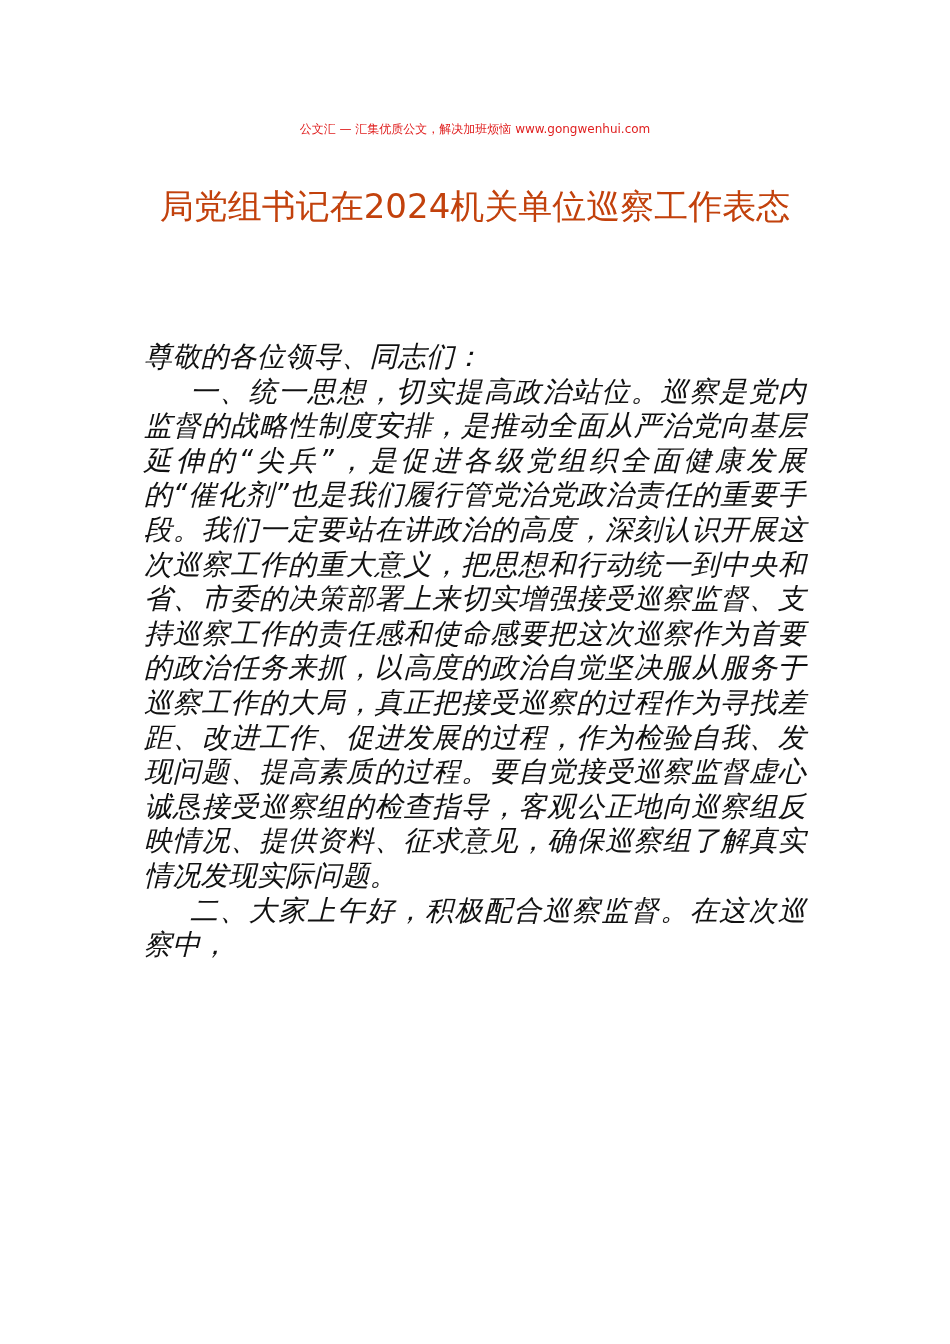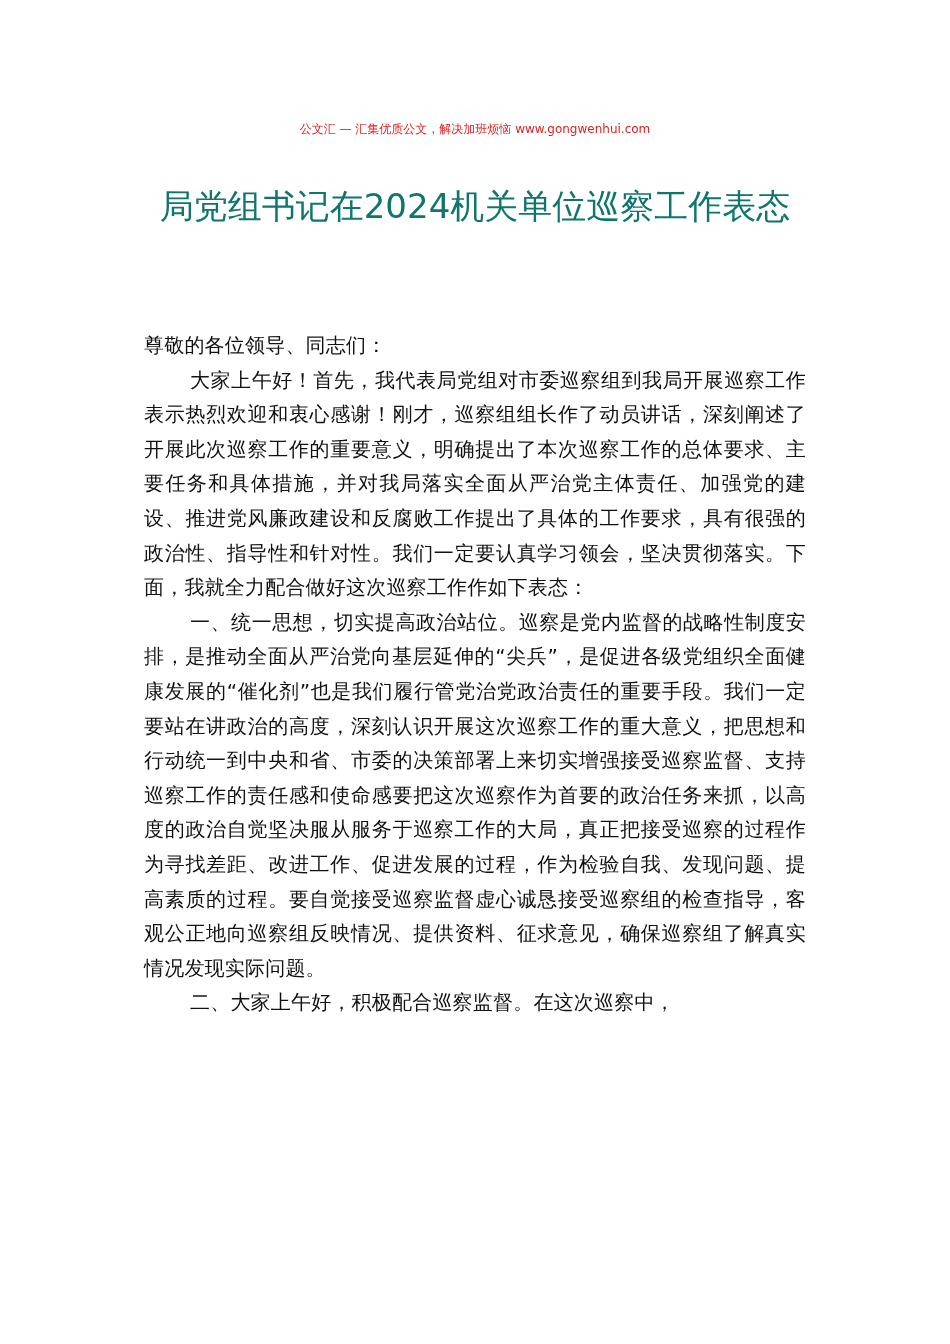--- a/index.html
+++ b/index.html
@@ -28,48 +28,48 @@
       margin-top: 32px;
     }
     .title {
       position: absolute;
       left: 100px;
       width: 750px;
       top: 172px;
       text-align: center;
       font-size: 34px;
       line-height: 68px;
-      color: #0f766e;
+      color: #c2410c;
       font-family: "DejaVu Sans", "Liberation Sans", sans-serif;
     }
     .body-text {
       position: absolute;
       left: 144px;
       width: 662px;
-      top: 328px;
-      font-size: 20px;
+      top: 340px;
+      font-size: 28px;
       line-height: 34.6px;
       text-align: justify;
       letter-spacing: 0.2px;
+      font-style: italic;
     }
     .para {
       margin: 0;
       padding: 0;
     }
     .indent {
       text-indent: 46px;
     }
   </style>
 </head>
 <body>
 
 <div class="watermark">公文汇 — 汇集优质公文，解决加班烦恼 www.gongwenhui.com</div>
 
 <div class="title">
   <div>局党组书记在2024机关单位巡察工作表态</div>
 </div>
 
 <div class="body-text">
   <p class="para">尊敬的各位领导、同志们：</p>
-  <p class="para indent">大家上午好！首先，我代表局党组对市委巡察组到我局开展巡察工作表示热烈欢迎和衷心感谢！刚才，巡察组组长作了动员讲话，深刻阐述了开展此次巡察工作的重要意义，明确提出了本次巡察工作的总体要求、主要任务和具体措施，并对我局落实全面从严治党主体责任、加强党的建设、推进党风廉政建设和反腐败工作提出了具体的工作要求，具有很强的政治性、指导性和针对性。我们一定要认真学习领会，坚决贯彻落实。下面，我就全力配合做好这次巡察工作作如下表态：</p>
   <p class="para indent">一、统一思想，切实提高政治站位。巡察是党内监督的战略性制度安排，是推动全面从严治党向基层延伸的“尖兵”，是促进各级党组织全面健康发展的“催化剂”也是我们履行管党治党政治责任的重要手段。我们一定要站在讲政治的高度，深刻认识开展这次巡察工作的重大意义，把思想和行动统一到中央和省、市委的决策部署上来切实增强接受巡察监督、支持巡察工作的责任感和使命感要把这次巡察作为首要的政治任务来抓，以高度的政治自觉坚决服从服务于巡察工作的大局，真正把接受巡察的过程作为寻找差距、改进工作、促进发展的过程，作为检验自我、发现问题、提高素质的过程。要自觉接受巡察监督虚心诚恳接受巡察组的检查指导，客观公正地向巡察组反映情况、提供资料、征求意见，确保巡察组了解真实情况发现实际问题。</p>
   <p class="para indent">二、大家上午好，积极配合巡察监督。在这次巡察中，</p>
 </div>
 
 </body></html>

